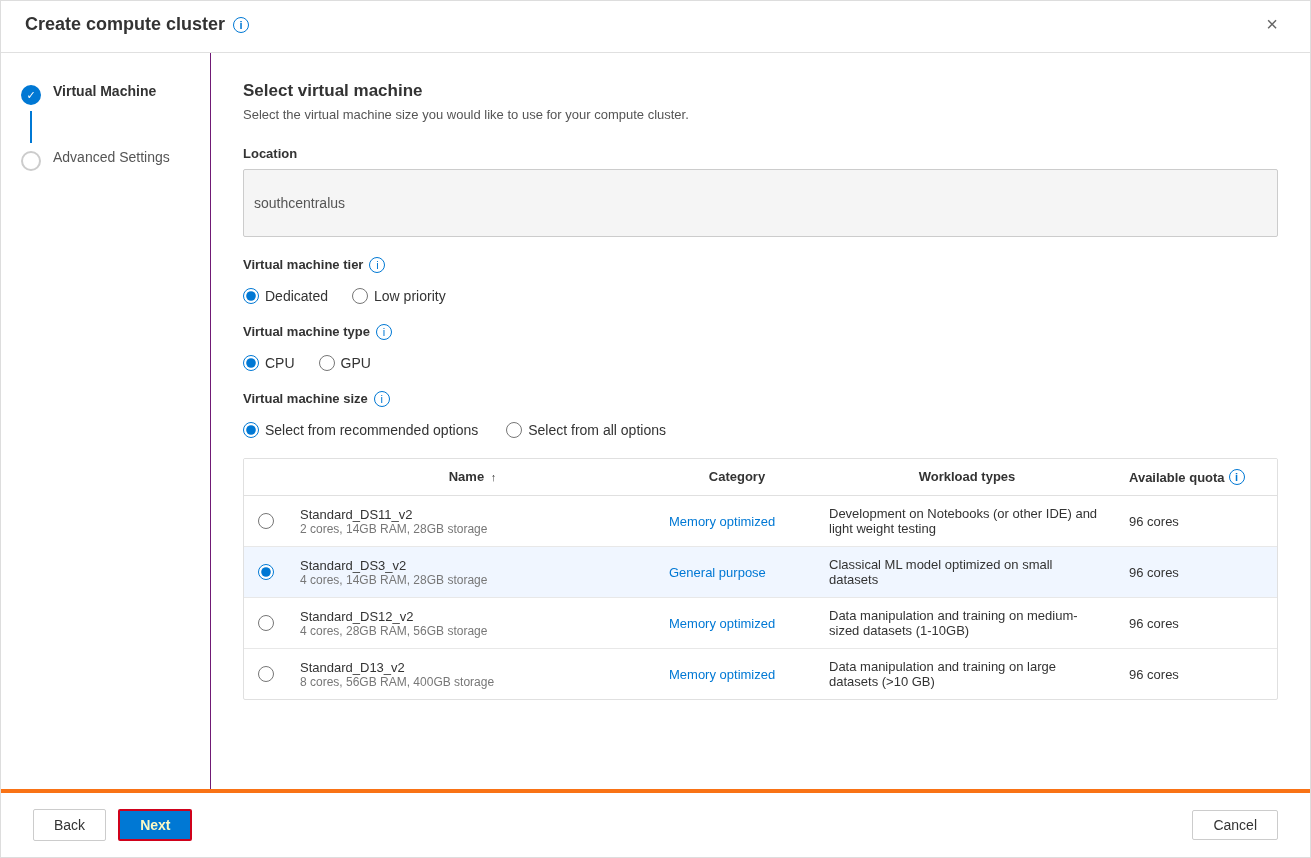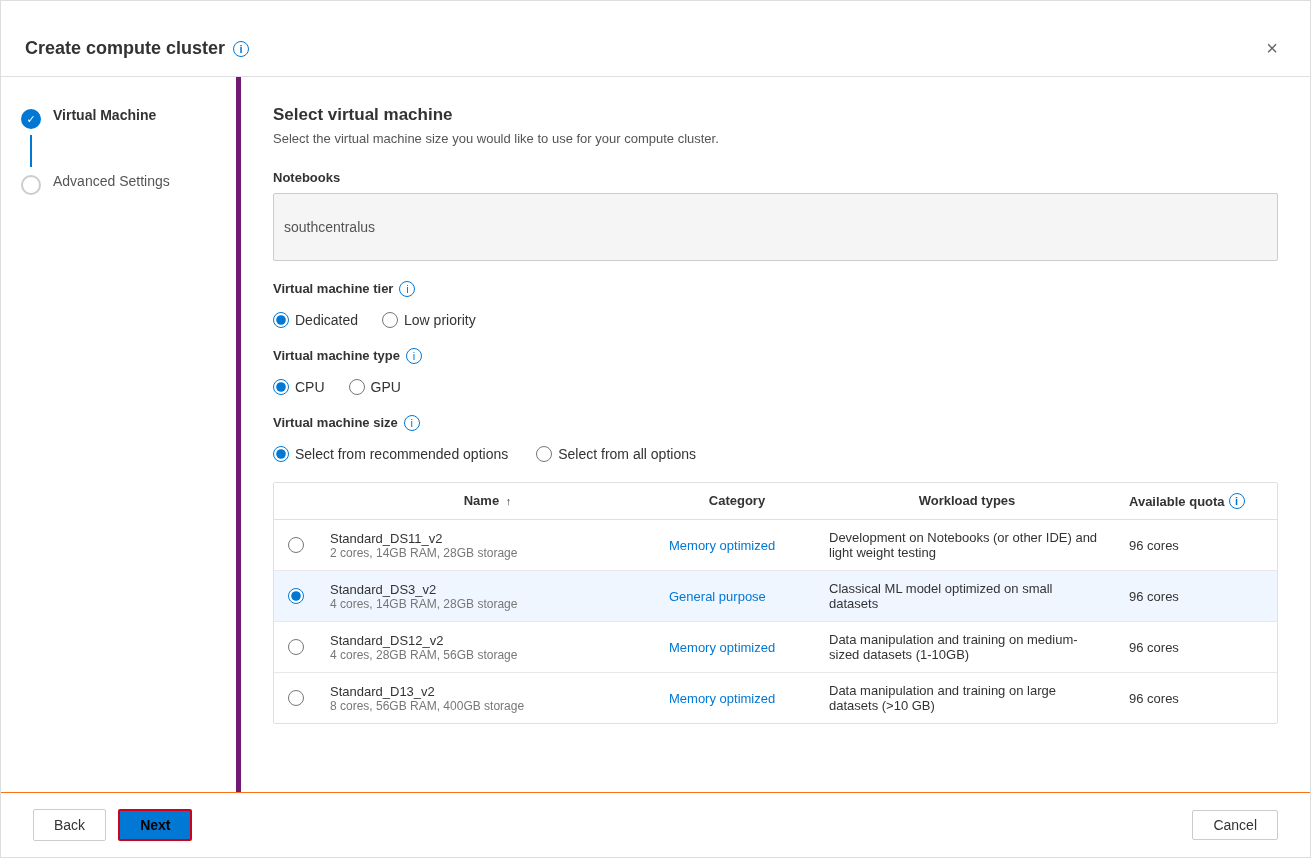--- a/index.html
+++ b/index.html
@@ -1,23 +1,23 @@
 <!DOCTYPE html>
 <html><head>
   <meta charset="utf-8">
   <style>
     * { box-sizing: border-box; margin: 0; padding: 0; }
     body { font-family: 'Segoe UI', Arial, sans-serif; font-size: 14px; color: #333; background: #fff; }
     .dialog { width: 1311px; min-height: 858px; background: #fff; display: flex; flex-direction: column; border: 1px solid #ddd; }
-    .dialog-header { display: flex; align-items: center; justify-content: space-between; padding: 32px 24px 12px; border-bottom: 1px solid #e0e0e0; }
+    .dialog-header { display: flex; align-items: center; justify-content: space-between; padding: 8px 24px 12px; border-bottom: 1px solid #e0e0e0; }
     .dialog-title { font-size: 18px; font-weight: 600; display: flex; align-items: center; gap: 8px; }
     .info-icon { width: 16px; height: 16px; border-radius: 50%; border: 1.5px solid #0078d4; color: #0078d4; font-size: 11px; display: inline-flex; align-items: center; justify-content: center; cursor: pointer; }
     .close-btn { background: none; border: none; font-size: 20px; cursor: pointer; color: #666; padding: 4px 8px; }
     .dialog-body { display: flex; flex: 1; }
-    .sidebar { width: 240px; padding: 24px 20px; border-right: 5px solid #701a75; }
+    .sidebar { width: 210px; padding: 24px 20px; border-right: 1px solid #701a75; }
     .sidebar-item { display: flex; align-items: flex-start; gap: 12px; padding: 6px 0; cursor: pointer; }
     .sidebar-step-circle { width: 20px; height: 20px; border-radius: 50%; border: 2px solid #ccc; background: #fff; flex-shrink: 0; display: flex; align-items: center; justify-content: center; margin-top: 2px; }
     .sidebar-step-circle.active { background: #0078d4; border-color: #0078d4; }
     .sidebar-step-circle.active::after { content: '✓'; color: #fff; font-size: 11px; }
     .sidebar-step-label { font-size: 14px; font-weight: 600; color: #333; }
     .sidebar-connector { width: 2px; height: 32px; background: #0078d4; margin-left: 9px; }
     .sidebar-item-advanced .sidebar-step-circle { background: #fff; border-color: #ccc; }
     .sidebar-item-advanced .sidebar-step-label { font-weight: 400; color: #555; }
     .main-content { flex: 1; padding: 28px 32px 0 32px; overflow-y: auto; }
     .section-title { font-size: 17px; font-weight: 600; margin-bottom: 6px; }
@@ -35,24 +35,24 @@
     .table-row { display: grid; grid-template-columns: 44px 1fr 160px 300px 160px; border-bottom: 1px solid #e8e8e8; padding: 10px 0; align-items: center; }
     .table-row:last-child { border-bottom: none; }
     .table-row.selected { background: #f0f6ff; }
     .td { padding: 0 12px; font-size: 13px; color: #333; }
     .td-name { font-weight: 400; }
     .td-sub { font-size: 12px; color: #777; }
     .td-link { color: #0078d4; text-decoration: none; cursor: pointer; }
     .row-radio { display: flex; justify-content: center; }
     .row-radio input[type="radio"] { accent-color: #0078d4; width: 16px; height: 16px; cursor: pointer; }
     .sort-arrow { font-size: 11px; margin-left: 3px; }
-    .dialog-footer { display: flex; align-items: center; justify-content: space-between; padding: 16px 32px; border-top: 1px solid #f97316; margin-top: auto; }
+    .dialog-footer { display: flex; align-items: center; justify-content: space-between; padding: 16px 32px; border-top: 4px solid #f97316; margin-top: auto; }
     .footer-left { display: flex; gap: 12px; }
     .btn-back { padding: 6px 20px; background: #fff; border: 1px solid #ccc; border-radius: 2px; font-size: 14px; cursor: pointer; color: #333; }
-    .btn-next { padding: 6px 20px; background: #0078d4; border: 2px solid #d0021b; border-radius: 2px; font-size: 14px; cursor: pointer; color: #000000; font-weight: 600; }
+    .btn-next { padding: 6px 20px; background: #0078d4; border: 2px solid #d0021b; border-radius: 2px; font-size: 14px; cursor: pointer; color: #fef9c3; font-weight: 600; }
     .btn-cancel { padding: 6px 20px; background: #fff; border: 1px solid #ccc; border-radius: 2px; font-size: 14px; cursor: pointer; color: #333; }
     .label-with-info { display: flex; align-items: flex-start; gap: 6px; margin-bottom: 8px; }
     .th-with-info { display: flex; align-items: center; gap: 4px; }
   </style>
 </head>
 <body>
 
 <div class="dialog">
 
   <div class="dialog-header">
@@ -75,21 +75,21 @@
         <div class="sidebar-step-circle"></div>
         <span class="sidebar-step-label">Advanced Settings</span>
       </div>
     </div>
 
     <div class="main-content">
       <div class="section-title">Select virtual machine</div>
       <div class="section-subtitle">Select the virtual machine size you would like to use for your compute cluster.</div>
 
       <div class="field-group">
-        <div class="field-label">Notebooks</div>
+        <div class="field-label">Location</div>
         <input class="field-input" type="text" value="southcentralus" readonly="" style="">
       </div>
 
       <div class="field-group">
         <div class="label-with-info">
           <span class="field-label">Virtual machine tier</span>
           <span class="info-icon">i</span>
         </div>
         <div class="radio-group">
           <label class="radio-option">

